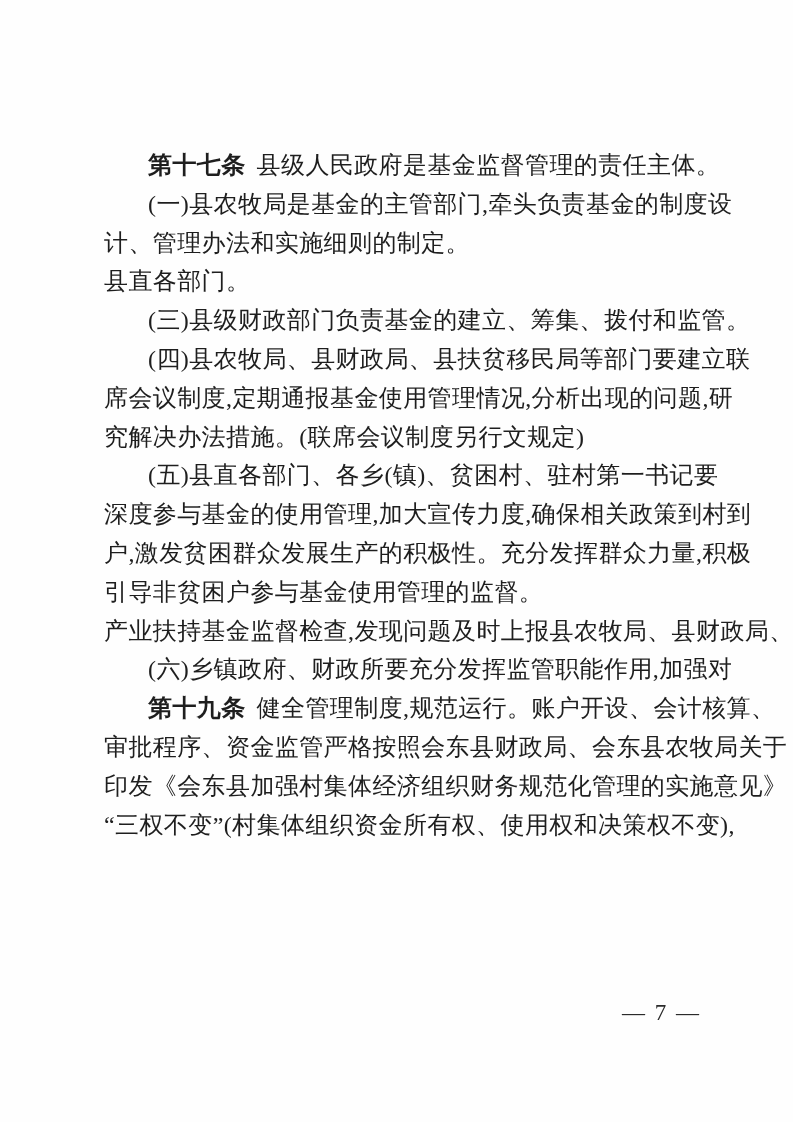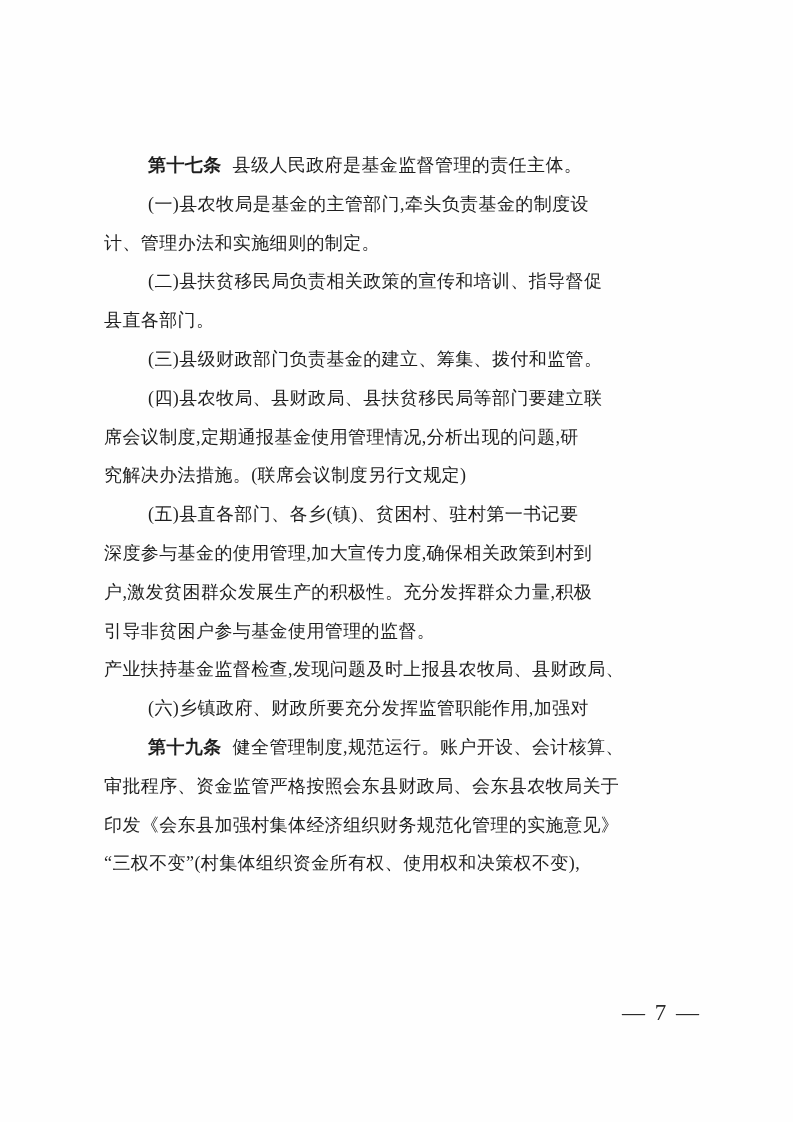--- a/index.html
+++ b/index.html
@@ -13,21 +13,21 @@
     height: 1122px;
     background: #fefefe;
     overflow: hidden;
     font-family: "Liberation Serif", "DejaVu Serif", serif;
   }
   .text-block {
     position: absolute;
     left: 104px;
     top: 146px;
     width: 604px;
-    font-size: 18px;
+    font-size: 24px;
     line-height: 38.8px;
     letter-spacing: 0.4px;
     color: #1e1e1e;
   }
   .line {
     white-space: nowrap;
     height: 38.8px;
   }
   .line.indent {
     padding-left: 44px;
@@ -50,21 +50,20 @@
   }
 </style>
 </head>
 <body>
 
 <div class="page">
   <div class="text-block">
       <div class="line indent"><span class="term">第十七条</span><span class="body-text">县级人民政府是基金监督管理的责任主体。</span></div>
       <div class="line indent"><span class="body-text">(一)县农牧局是基金的主管部门,牵头负责基金的制度设</span></div>
       <div class="line"><span class="body-text">计、管理办法和实施细则的制定。</span></div>
-      <div class="line indent"><span class="body-text">(二)县扶贫移民局负责相关政策的宣传和培训、指导督促</span></div>
       <div class="line"><span class="body-text">县直各部门。</span></div>
       <div class="line indent"><span class="body-text">(三)县级财政部门负责基金的建立、筹集、拨付和监管。</span></div>
       <div class="line indent"><span class="body-text">(四)县农牧局、县财政局、县扶贫移民局等部门要建立联</span></div>
       <div class="line"><span class="body-text">席会议制度,定期通报基金使用管理情况,分析出现的问题,研</span></div>
       <div class="line"><span class="body-text">究解决办法措施。(联席会议制度另行文规定)</span></div>
       <div class="line indent"><span class="body-text">(五)县直各部门、各乡(镇)、贫困村、驻村第一书记要</span></div>
       <div class="line"><span class="body-text">深度参与基金的使用管理,加大宣传力度,确保相关政策到村到</span></div>
       <div class="line"><span class="body-text">户,激发贫困群众发展生产的积极性。充分发挥群众力量,积极</span></div>
       <div class="line"><span class="body-text">引导非贫困户参与基金使用管理的监督。</span></div>
       <div class="line"><span class="body-text">产业扶持基金监督检查,发现问题及时上报县农牧局、县财政局、</span></div>

